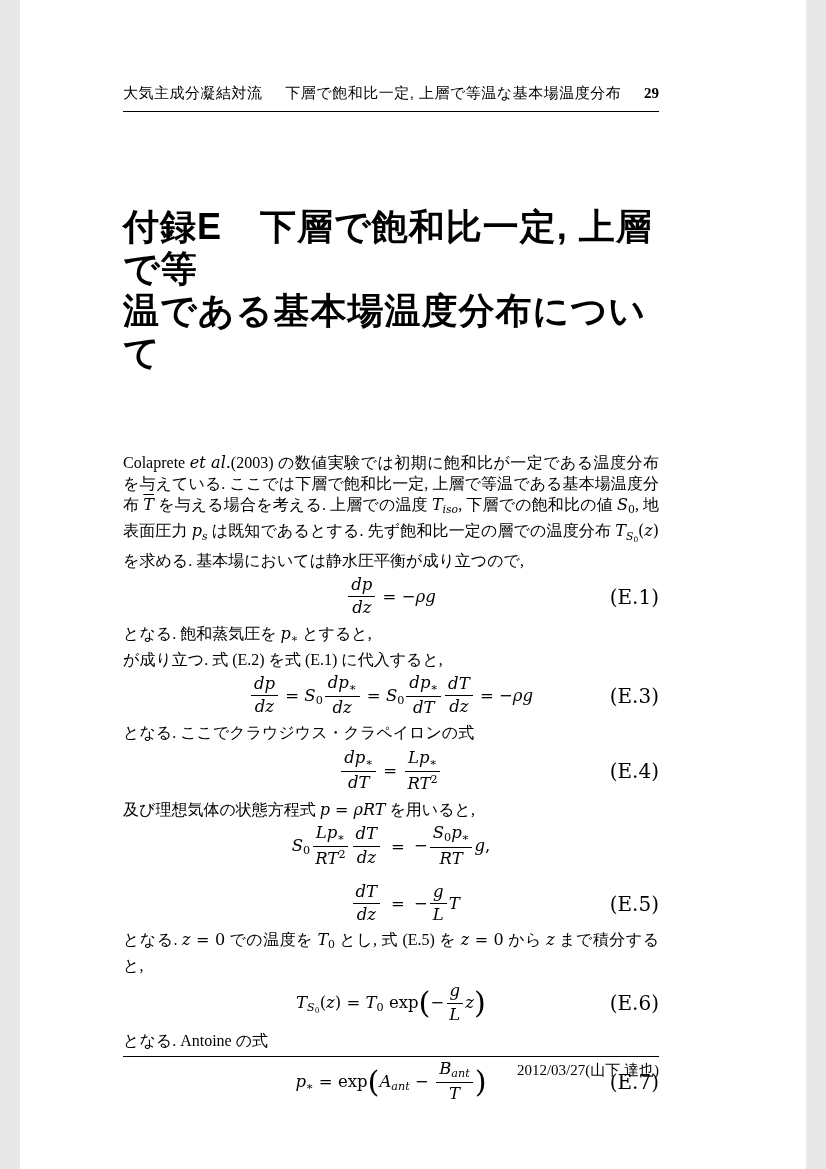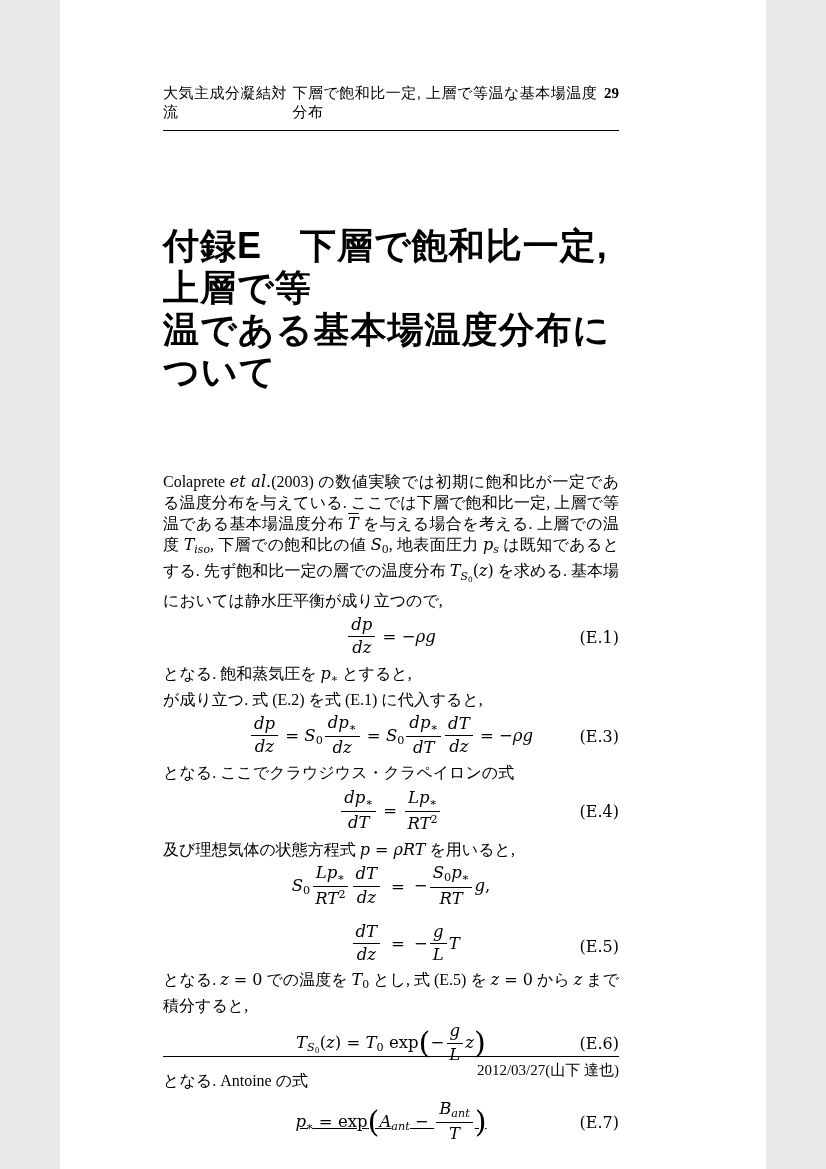--- a/index.html
+++ b/index.html
@@ -1,18 +1,18 @@
 <!DOCTYPE html>
 <html lang="ja"><head>
 <meta charset="utf-8">
 <style>
   html,body{margin:0;padding:0;background:#e8e8e8;}
   .page{
     position:relative;
-    width:706px;height:1169px;
+    width:786px;height:1169px;
     margin:0 auto;
     background:#ffffff;
     box-sizing:border-box;
     padding:84px 147px 0 103px;
     color:#000;
     font-family:"Liberation Serif","DejaVu Serif",serif;
     overflow:hidden;
   }
   
   .header{
@@ -65,25 +65,25 @@
   .eq{
     position:relative;
     display:flex;justify-content:center;align-items:center;
     margin:3px 0;
     font-size:16.5px;
     font-family:"DejaVu Serif","Liberation Serif",serif;
   }
   .eq-body{display:inline;}
   .eq-label{
     position:absolute;right:0;top:50%;transform:translateY(-50%);
-    font-size:16px;font-family:"DejaVu Serif","Liberation Serif",serif;
+    font-size:20px;font-family:"DejaVu Serif","Liberation Serif",serif;
   }
   .h-e1{min-height:46px;} .h-e2{min-height:30px;} .h-e3{min-height:46px;}
   .h-e4{min-height:50px;} .h-e5{min-height:84px;} .h-e6{min-height:48px;}
-  .h-e7{min-height:56px;text-decoration:underline;}
+  .h-e7{min-height:56px;}
   .align-grid{
     display:inline-grid;grid-template-columns:auto auto auto;
     column-gap:9px;row-gap:12px;align-items:center;
   }
   .al-l{justify-self:end;}
   .al-r{justify-self:start;}
   .eq-align .eq-label{top:auto;bottom:10px;transform:none;}
   
   .footer{position:absolute;left:103px;right:147px;top:1056px;}
   .footer-rule{border-top:1px solid #000;}

